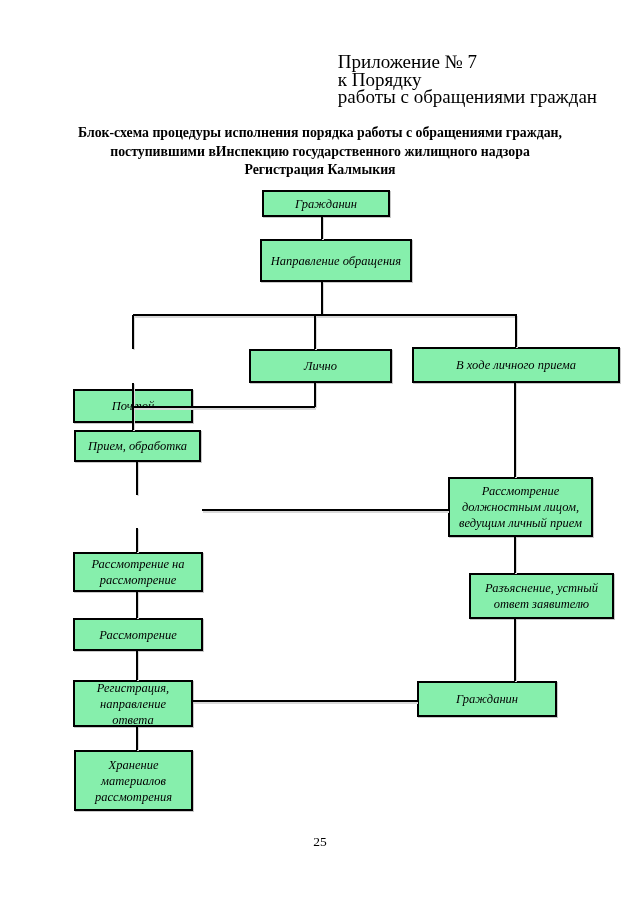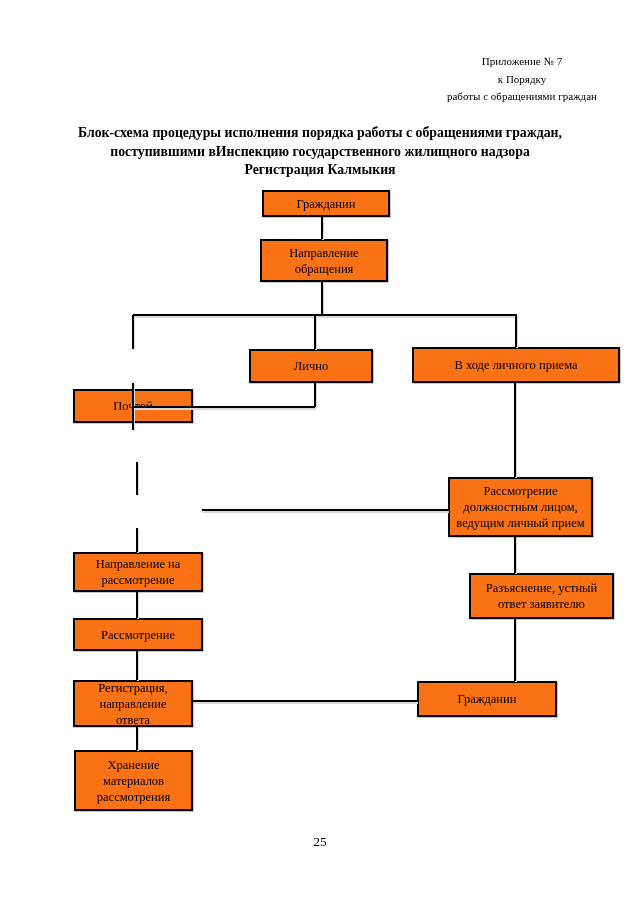--- a/index.html
+++ b/index.html
@@ -2,42 +2,43 @@
 <html><head>
 <meta charset="utf-8">
 <style>
   html,body{margin:0;padding:0;background:#ffffff;}
   .page{
     position:relative;width:640px;height:905px;background:#ffffff;
     font-family:"Liberation Serif","DejaVu Serif",serif;color:#000;
     overflow:hidden;
   }
   .hdr{
-    position:absolute;top:53px;right:43px;text-align:center;
-    font-size:11px;line-height:17.5px;font-family:Liberation Serif, serif;
+    position:absolute;top:53px;right:43px;text-align:left;
+    font-size:19px;line-height:17.5px;font-family:Liberation Serif, serif;
   }
   .ttl{
     position:absolute;top:124px;left:30px;right:30px;text-align:center;
     font-weight:700;font-size:13.8px;line-height:18.5px;
   }
   .node{
-    position:absolute;box-sizing:border-box;border:2px solid #000;background:#f97316;
+    position:absolute;box-sizing:border-box;border:2px solid #000;background:#86efac;
     display:flex;align-items:center;justify-content:center;text-align:center;
     font-size:12.5px;line-height:1.28;padding:2px 6px;
     box-shadow:1px 1px 0 #c9c9c9;
+    font-style:italic;
   }
   .vline{position:absolute;width:2px;background:#000;box-shadow:1px 1px 0 #d9d9d9;}
   .hline{position:absolute;height:2px;background:#000;box-shadow:1px 2px 0 #d9d9d9;}
   .pagenum{position:absolute;top:834px;left:0;right:0;text-align:center;font-size:13.5px;}
 
   
   #n-citizen-top{left:262px;top:190px;width:128px;height:27px;}
-  #n-direction{left:260px;top:239px;width:128px;height:43px;}
+  #n-direction{left:260px;top:239px;width:152px;height:43px;}
   #n-mail{left:73px;top:349px;width:120px;height:34px;margin-top:40px;}
-  #n-in-person{left:249px;top:349px;width:124px;height:34px;}
+  #n-in-person{left:249px;top:349px;width:143px;height:34px;}
   #n-reception{left:412px;top:347px;width:208px;height:36px;}
   #n-intake{left:74px;top:430px;width:127px;height:32px;}
   #n-registration{left:74px;top:495px;width:128px;height:33px;}
   #n-review-official{left:448px;top:477px;width:145px;height:60px;}
   #n-send-review{left:73px;top:552px;width:130px;height:40px;}
   #n-clarification{left:448px;top:573px;width:145px;height:46px;margin-left:21px;}
   #n-review{left:73px;top:618px;width:130px;height:33px;}
   #n-reg-response{left:73px;top:680px;width:120px;height:47px;}
   #n-citizen-bottom{left:417px;top:681px;width:140px;height:36px;}
   #n-storage{left:74px;top:750px;width:119px;height:61px;padding:2px 14px;}
@@ -78,22 +79,23 @@
     <div>Блок-схема процедуры исполнения порядка работы с обращениями граждан,</div>
     <div>поступившими вИнспекцию государственного жилищного надзора</div>
     <div>Регистрация Калмыкия</div>
   </div>
 
   <div class="node" id="n-citizen-top">Гражданин</div>
   <div class="node" id="n-direction">Направление обращения</div>
   <div class="node" id="n-mail">Почтой</div>
   <div class="node" id="n-in-person">Лично</div>
   <div class="node" id="n-reception">В ходе личного приема</div>
+  <div class="node" id="n-intake">Прием, обработка</div>
   <div class="node" id="n-review-official">Рассмотрение должностным лицом, ведущим личный прием</div>
-  <div class="node" id="n-send-review">Направление на рассмотрение</div>
+  <div class="node" id="n-send-review">Рассмотрение на рассмотрение</div>
   <div class="node" id="n-clarification">Разъяснение, устный ответ заявителю</div>
   <div class="node" id="n-review">Рассмотрение</div>
   <div class="node" id="n-reg-response">Регистрация, направление ответа</div>
   <div class="node" id="n-citizen-bottom">Гражданин</div>
   <div class="node" id="n-storage">Хранение материалов рассмотрения</div>
 
   <div class="vline" id="c1"></div>
   <div class="vline" id="c2"></div>
   <div class="hline" id="c3"></div>
   <div class="vline" id="c4"></div>

